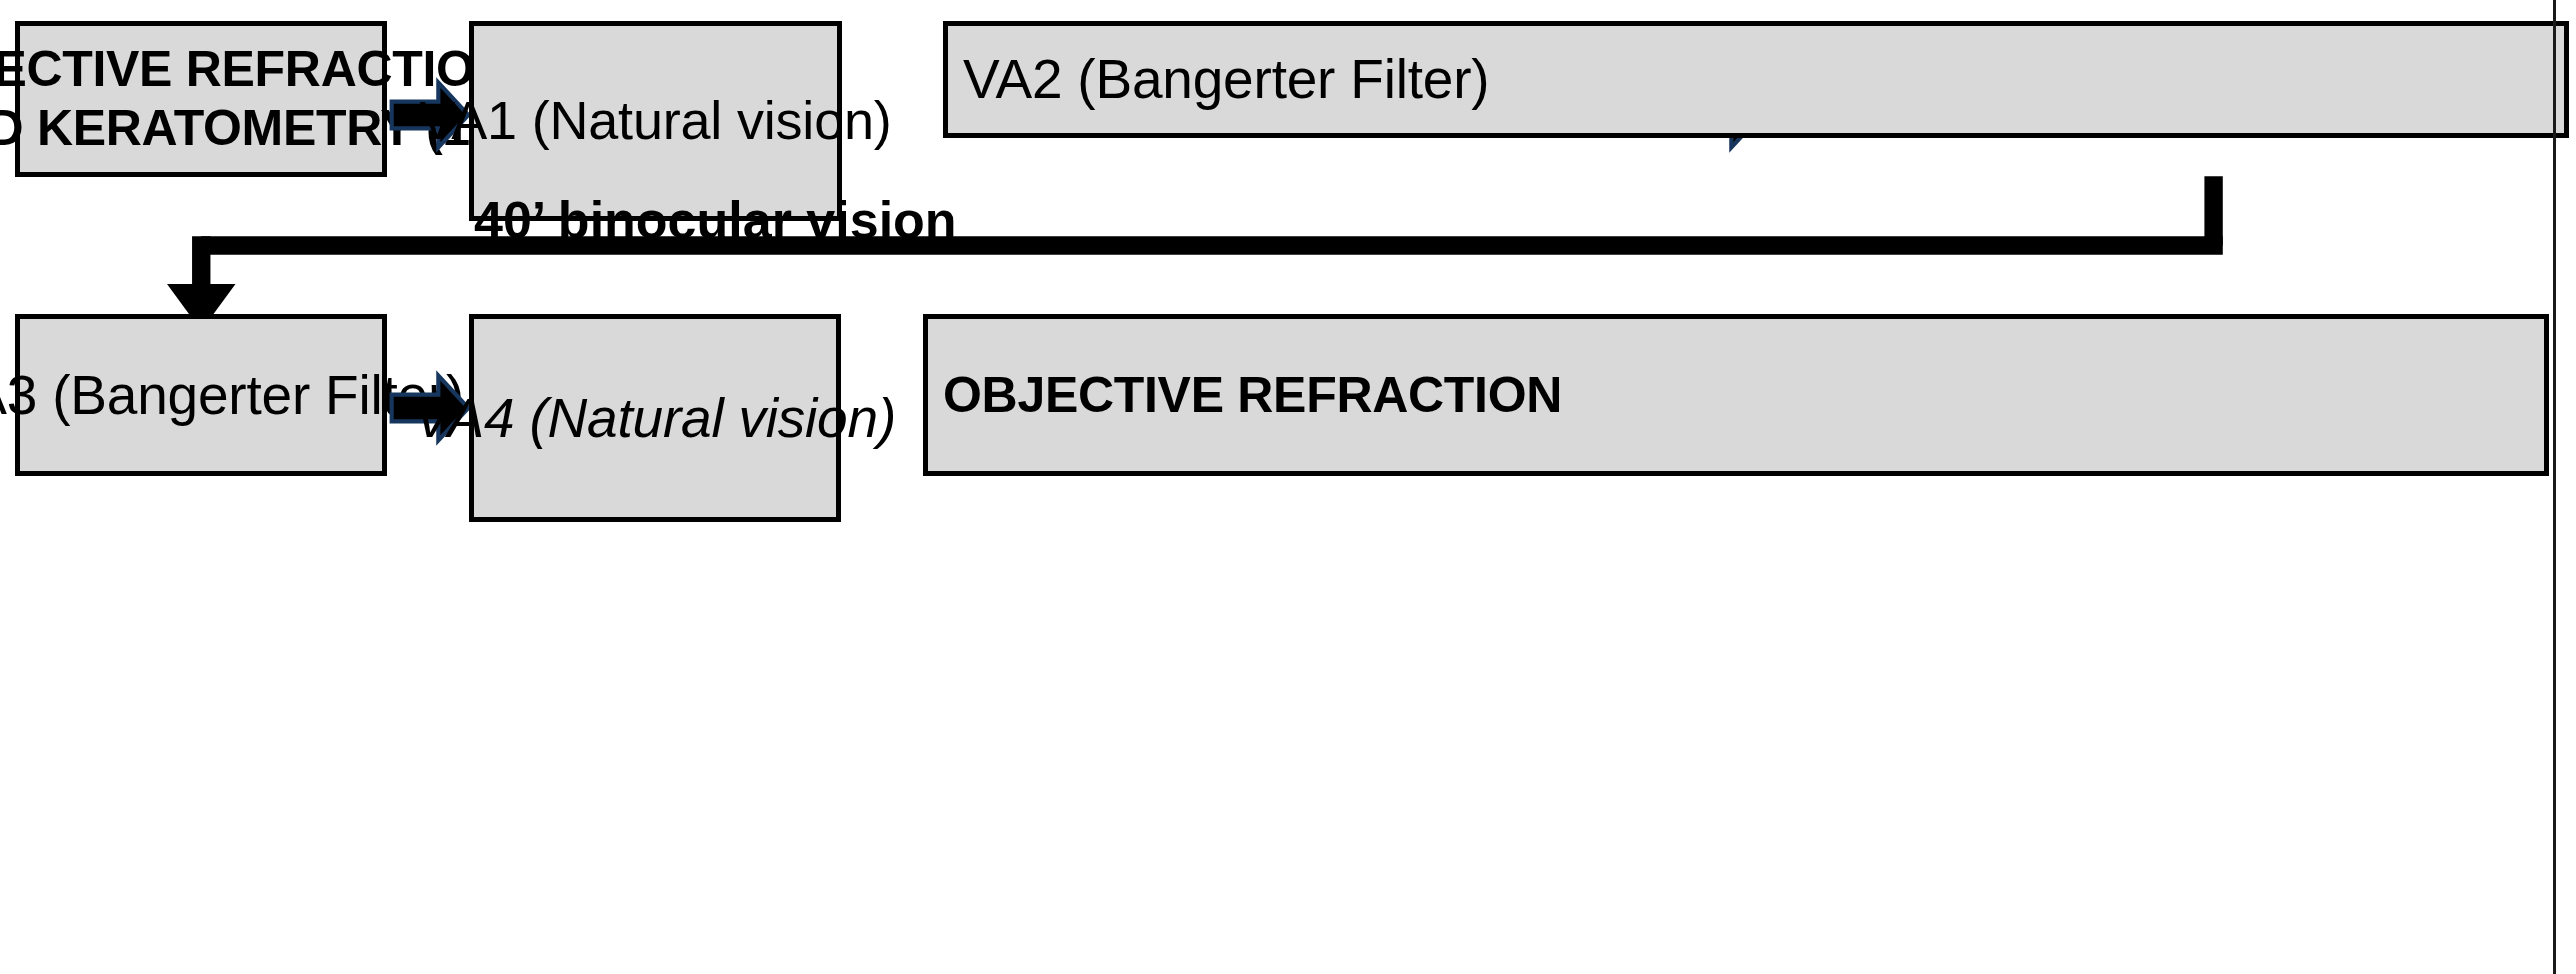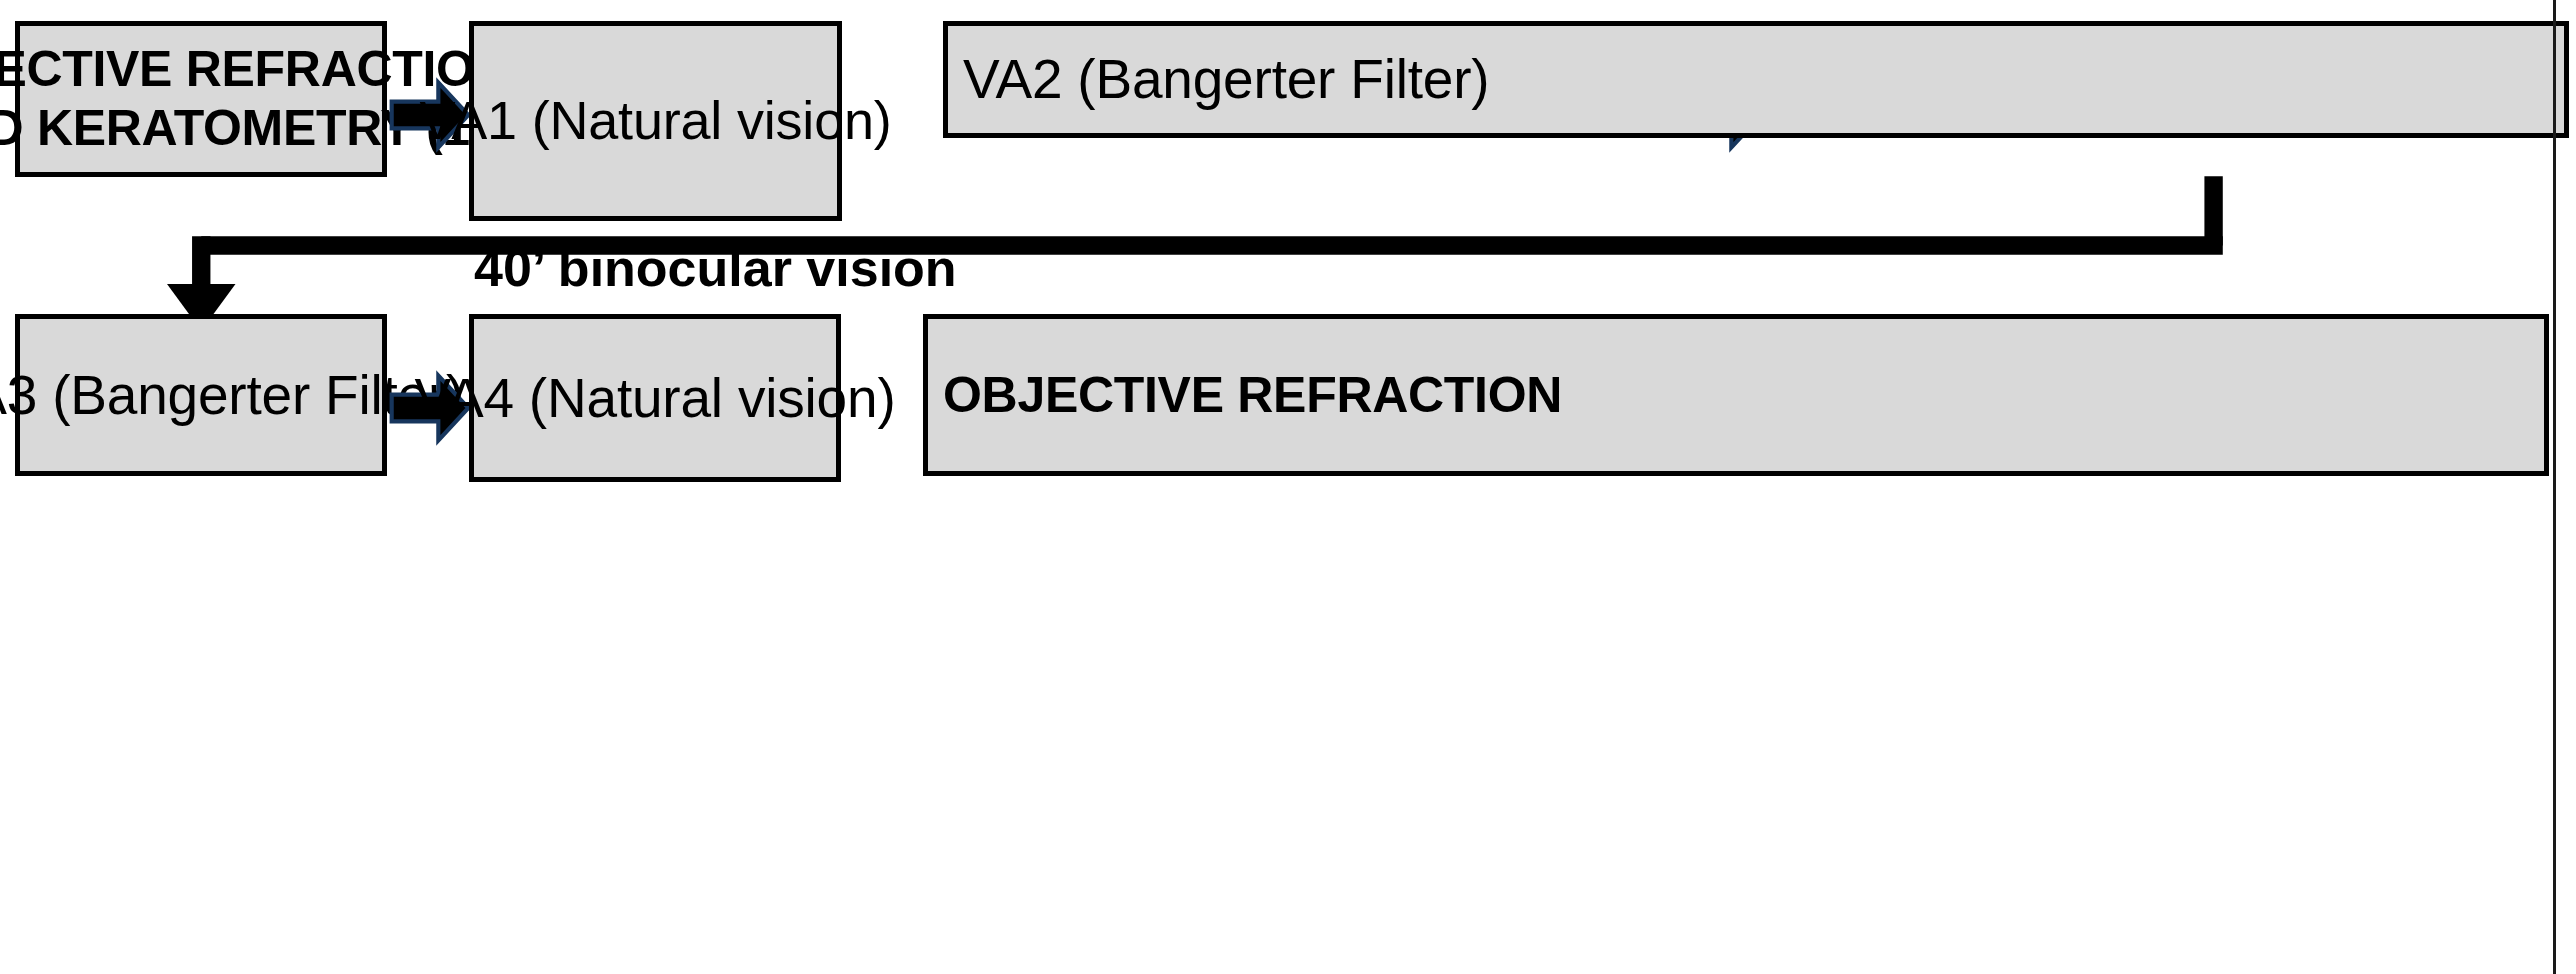--- a/index.html
+++ b/index.html
@@ -59,21 +59,21 @@
   }
   .node.mixed.two .line {
     font-size: 54px;
   }
 
   
   #node-objective-1 { left: 15px;   top: 21px;  width: 372px; height: 156px; }
   #node-va1         { left: 469px;  top: 21px;  width: 373px; height: 200px; }
   #node-va2         { left: 943px; top: 21px;  width: 1626px; height: 117px; }
   #node-va3         { left: 15px;   top: 314px; width: 372px; height: 162px; }
-  #node-va4         { left: 469px;  top: 314px; width: 372px; height: 168px; }
+  #node-va4         { left: 469px;  top: 314px; width: 372px; height: 208px; font-style: italic; }
   #node-objective-2 { left: 923px; top: 314px; width: 1626px; height: 162px; }
 
   
   #node-va2 .inner, #node-objective-2 .inner {
     width: 100%;
     display: flex;
     flex-direction: column;
     align-items: flex-start;
     padding-left: 15px;
     box-sizing: border-box;
@@ -119,21 +119,20 @@
   
   #binocular-label {
     position: absolute;
     left: 474px;
     top: 194px;
     font-weight: 700;
     font-size: 52px;
     color: #000000;
     white-space: nowrap;
     line-height: 1;
-    margin-top: 48px;
   }
 </style>
 </head>
 <body>
 
 <div id="canvas">
 
   <div class="node caps" id="node-objective-1">
     <span class="line">OBJECTIVE REFRACTION</span>
     <span class="line">AND KERATOMETRY (1)</span>

